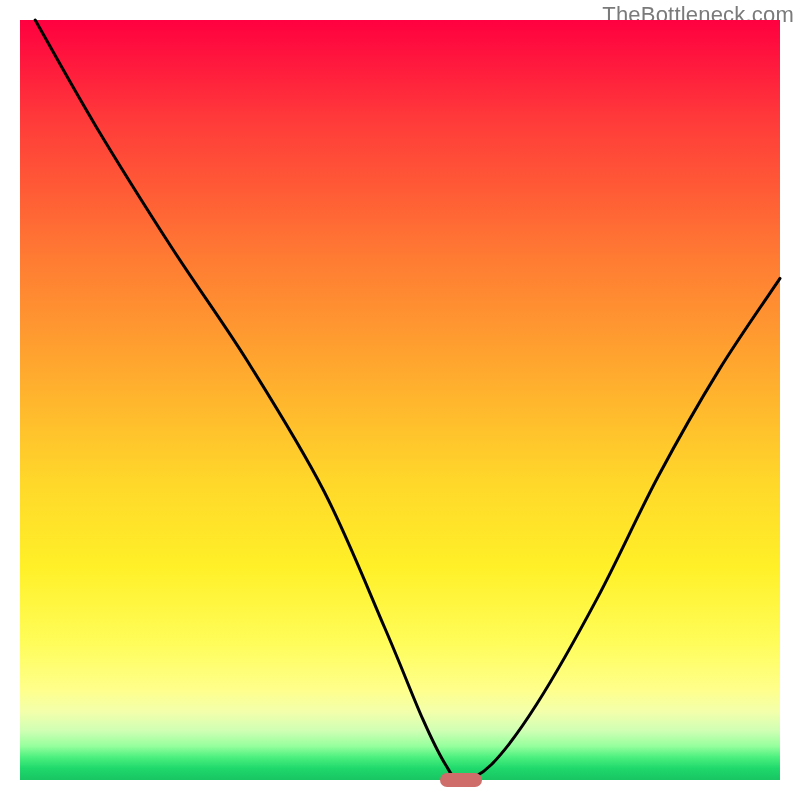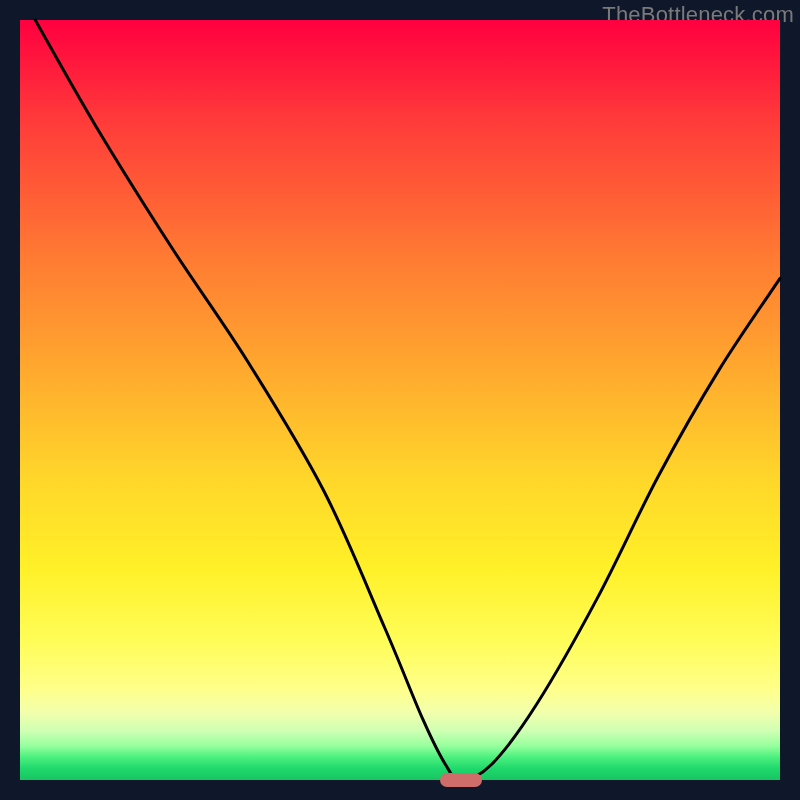--- a/index.html
+++ b/index.html
@@ -8,21 +8,21 @@
     width: 800px;
     height: 800px;
     background: #000;
     overflow: hidden;
     font-family: Arial, Helvetica, sans-serif;
   }
   .frame {
     position: relative;
     width: 800px;
     height: 800px;
-    background: #0f172a;
+    background: #ffffff;
   }
   .plot-area {
     position: absolute;
     left: 20px;
     top: 20px;
     width: 760px;
     height: 760px;
     background: linear-gradient(
       to bottom,
       #ff0040 0%,

